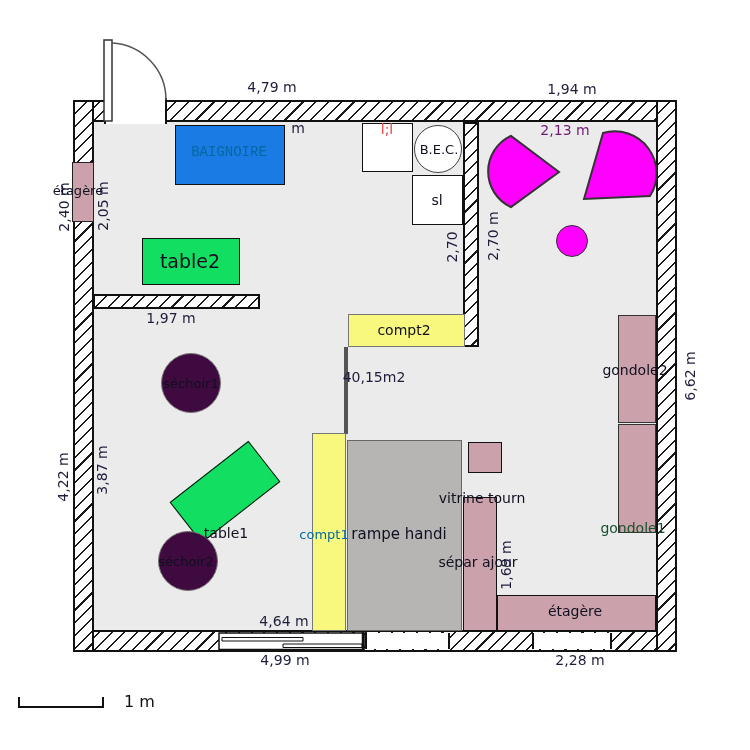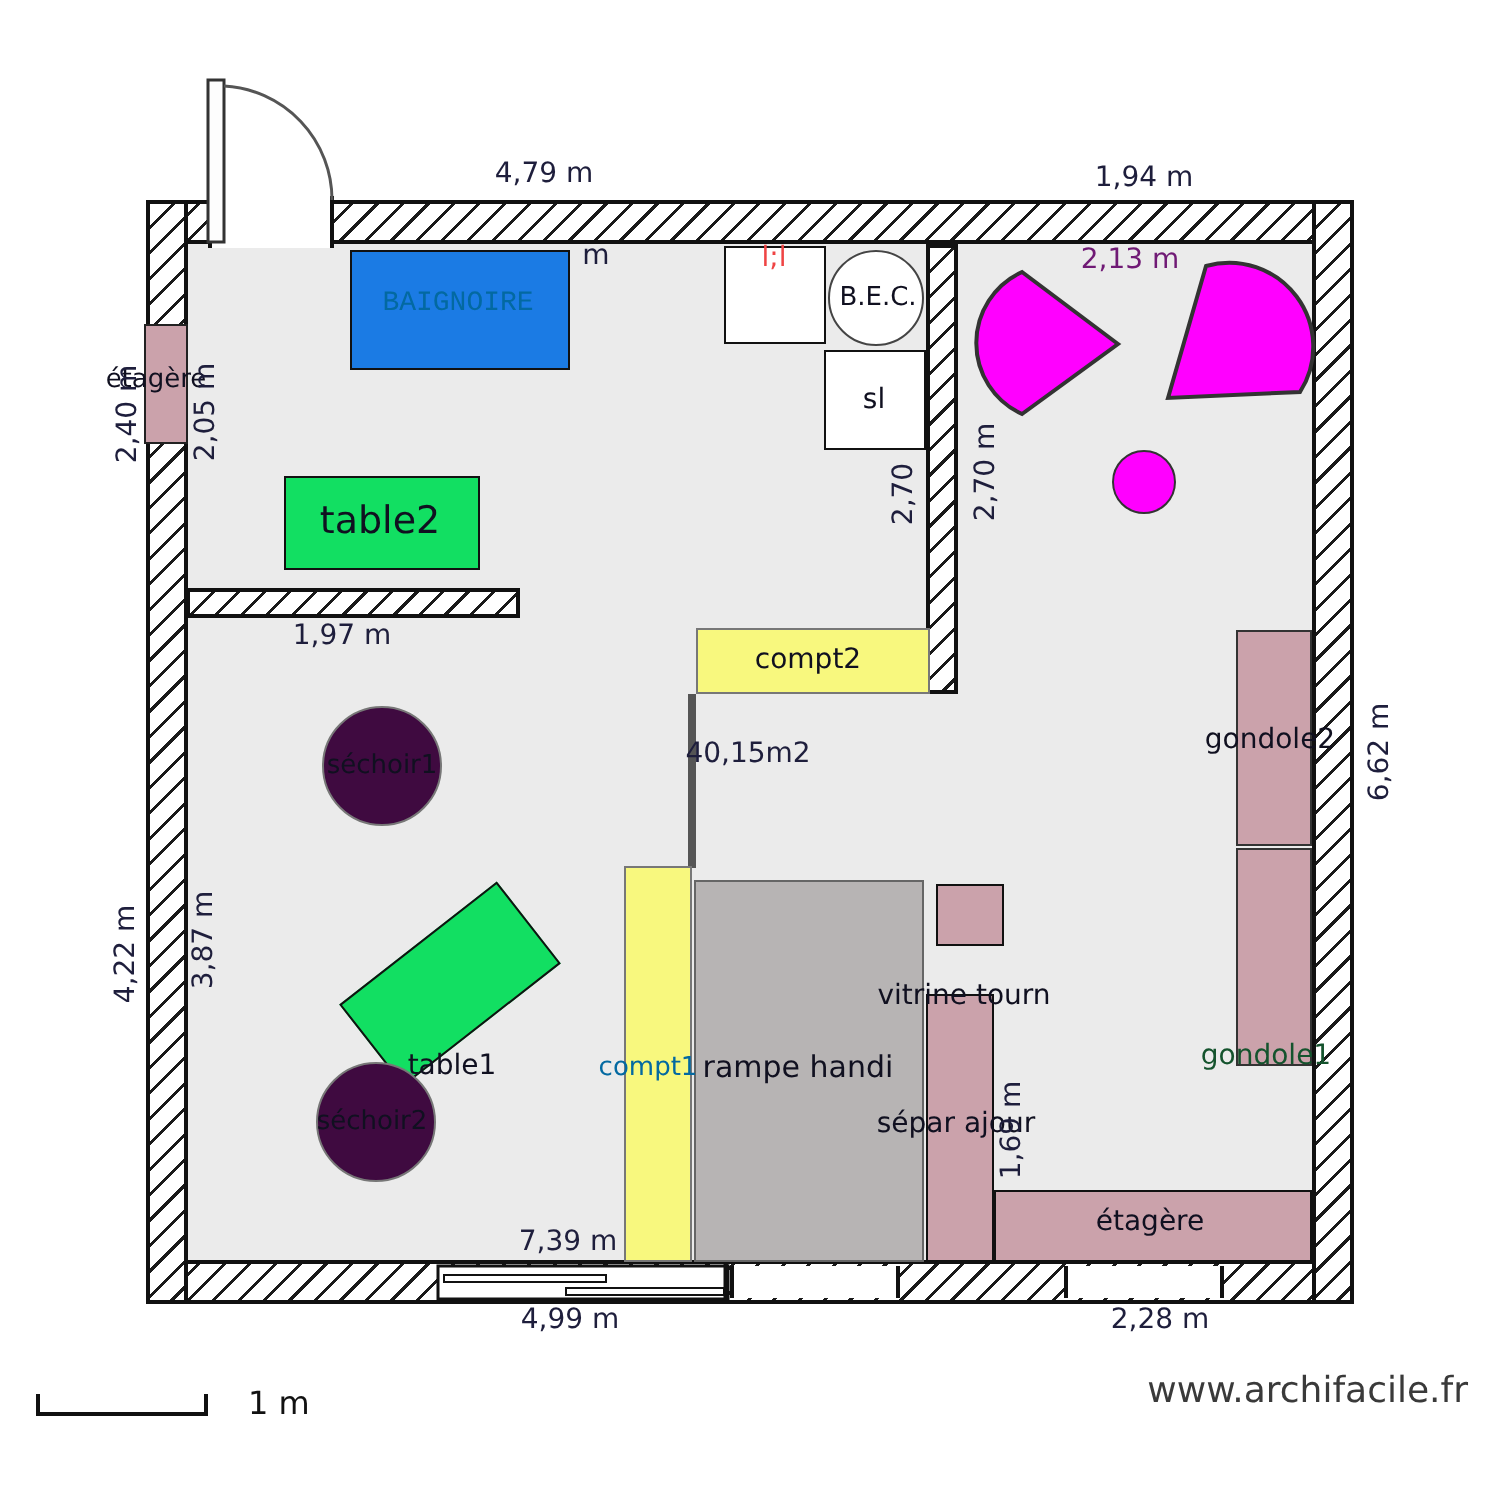--- a/index.html
+++ b/index.html
@@ -24,21 +24,20 @@
       <path d="M112,43 A57,57 0 0 1 166,100" fill="none" stroke="#555" stroke-width="1.5"></path>
       <path d="M219,633 h145 v16.5 h-145 Z" fill="#ffffff" stroke="#111" stroke-width="1.5"></path>
       <path d="M222,637.5 h81 v3.5 h-81 Z" fill="#ffffff" stroke="#111" stroke-width="1"></path>
       <path d="M283,644 h79 v3.5 h-79 Z" fill="#ffffff" stroke="#111" stroke-width="1"></path>
       <path d="M363,632 v18" fill="none" stroke="#111" stroke-width="2.5"></path>
       <path d="M559,172 L511,136 A39,39 0 0 0 511,207 Z" fill="#ff00ff" stroke="#333" stroke-width="2"></path>
       <path d="M584,199 L603,133 A42,42 0 0 1 650,196 Z" fill="#ff00ff" stroke="#333" stroke-width="2"></path>
     </svg>
   <div class="scalebar" style="left:18px;top:697px;width:82px;height:9px;"></div>
   <div class="txt" style="position:absolute;left:124px;top:694px;font-size:16px;color:#111;">1 m</div>
-  <div class="txt" style="position:absolute;right:16px;top:687px;font-size:18px;color:#3a3a3a;">www.archifacile.fr</div>
 <div class="abs floor" style="left: 93px; top: 121px; width: 563px; height: 511px; background: rgb(235, 235, 235);"></div>
     <div class="abs wall" style="left: 73px; top: 100px; width: 604px; height: 22px;"></div>
     <div class="abs wall" style="left: 73px; top: 630px; width: 604px; height: 22px;"></div>
     <div class="abs wall" style="left: 73px; top: 100px; width: 21px; height: 552px;"></div>
     <div class="abs wall" style="left: 656px; top: 100px; width: 21px; height: 552px;"></div>
     <div class="abs wall" style="left: 463px; top: 122px; width: 16px; height: 225px;"></div>
     <div class="abs wall" style="left: 93px; top: 294px; width: 167px; height: 15px;"></div>
     <div class="abs opening" style="left: 104px; top: 98px; width: 63px; height: 26px;"></div>
     <div class="abs opening" style="left: 365px; top: 633px; width: 85px; height: 16px;"></div>
     <div class="abs opening" style="left: 532px; top: 633px; width: 80px; height: 16px;"></div>
@@ -85,16 +84,16 @@
     <div class="abs txt" style="left: 64px; top: 207px; font-size: 14px; color: rgb(30, 30, 60); transform: translate(-50%, -50%) rotate(-90deg);">2,40 m</div>
     <div class="abs txt" style="left: 103px; top: 206px; font-size: 14px; color: rgb(30, 30, 60); transform: translate(-50%, -50%) rotate(-90deg);">2,05 m</div>
     <div class="abs txt" style="left: 452px; top: 247px; font-size: 14px; color: rgb(30, 30, 60); transform: translate(-50%, -50%) rotate(-90deg);">2,70</div>
     <div class="abs txt" style="left: 493px; top: 236px; font-size: 14px; color: rgb(30, 30, 60); transform: translate(-50%, -50%) rotate(-90deg);">2,70 m</div>
     <div class="abs txt" style="left: 171px; top: 318px; font-size: 14px; color: rgb(30, 30, 60); transform: translate(-50%, -50%) rotate(0deg);">1,97 m</div>
     <div class="abs txt" style="left: 374px; top: 377px; font-size: 14px; color: rgb(30, 30, 60); transform: translate(-50%, -50%) rotate(0deg);">40,15m2</div>
     <div class="abs txt" style="left: 63px; top: 477px; font-size: 14px; color: rgb(30, 30, 60); transform: translate(-50%, -50%) rotate(-90deg);">4,22 m</div>
     <div class="abs txt" style="left: 102px; top: 470px; font-size: 14px; color: rgb(30, 30, 60); transform: translate(-50%, -50%) rotate(-90deg);">3,87 m</div>
     <div class="abs txt" style="left: 690px; top: 376px; font-size: 14px; color: rgb(30, 30, 60); transform: translate(-50%, -50%) rotate(-90deg);">6,62 m</div>
     <div class="abs txt" style="left: 506px; top: 565px; font-size: 14px; color: rgb(30, 30, 60); transform: translate(-50%, -50%) rotate(-90deg);">1,69 m</div>
-    <div class="abs txt" style="left: 284px; top: 621px; font-size: 14px; color: rgb(30, 30, 60); transform: translate(-50%, -50%) rotate(0deg);">7,39 m</div>
+    <div class="abs txt" style="left: 284px; top: 621px; font-size: 14px; color: rgb(30, 30, 60); transform: translate(-50%, -50%) rotate(0deg);">4,64 m</div>
     <div class="abs txt" style="left: 285px; top: 660px; font-size: 14px; color: rgb(30, 30, 60); transform: translate(-50%, -50%) rotate(0deg);">4,99 m</div>
     <div class="abs txt" style="left: 580px; top: 660px; font-size: 14px; color: rgb(30, 30, 60); transform: translate(-50%, -50%) rotate(0deg);">2,28 m</div>
   </div>
 
 </body></html>

